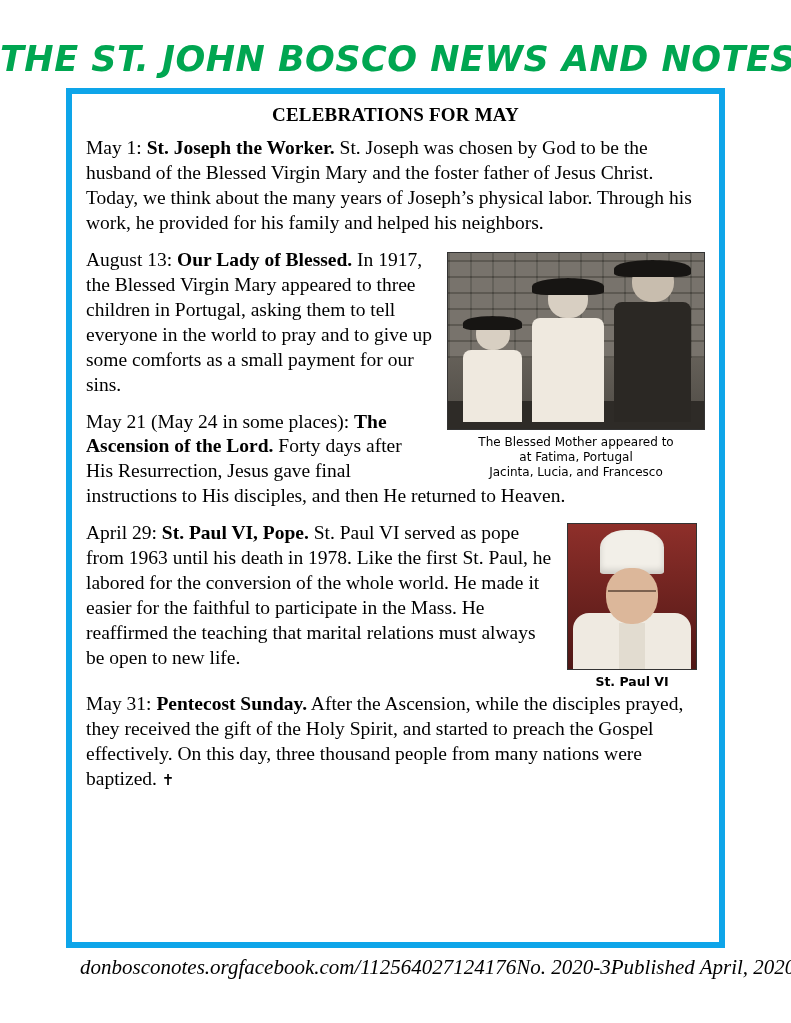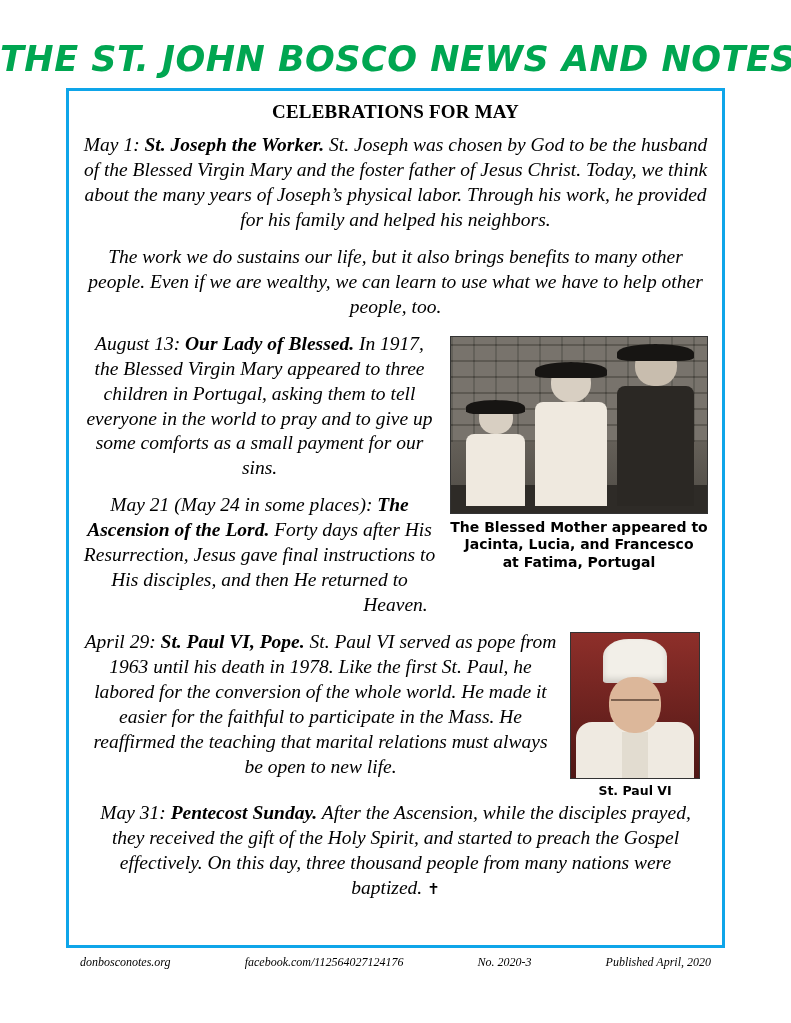--- a/index.html
+++ b/index.html
@@ -33,38 +33,37 @@
     line-height: 1.0;
     text-transform: uppercase;
     white-space: nowrap;
   }
   .frame {
     position: absolute;
     left: 66px;
     top: 88px;
     width: 659px;
     height: 860px;
-    border: 3px solid #0ea5e9;
+    border: 6px solid #0ea5e9;
     box-sizing: border-box;
     padding: 10px 14px 8px 14px;
   }
   .section-title {
     text-align: center;
     font-weight: bold;
     font-size: 19px;
     font-family: "Liberation Serif", serif;
     margin: 0 0 10px 0;
     letter-spacing: 0.2px;
   }
   p.body {
     font-size: 19.5px;
     line-height: 1.28;
     margin: 0 0 12px 0;
-    text-align: center;
-    font-style: italic;
+    text-align: left;
   }
   p.body b {
     font-weight: bold;
   }
   .float-right-fatima {
     float: right;
     width: 258px;
     margin: 4px 0 4px 14px;
   }
   .float-right-paul {
@@ -84,42 +83,42 @@
     height: 178px;
     background: linear-gradient(#b9b4ab, #8d887f);
   }
   .paul-photo {
     width: 130px;
     height: 147px;
     background: linear-gradient(#8d2b2b, #5d1c1c);
   }
   .caption {
     font-family: "DejaVu Sans", sans-serif;
-    font-weight: bold;
-    font-size: 14px;
+    font-weight: normal;
+    font-size: 12px;
     text-align: center;
     line-height: 1.25;
     margin-top: 5px;
   }
   .caption-small {
     font-family: "DejaVu Sans", sans-serif;
     font-weight: bold;
     font-size: 12.5px;
     text-align: center;
     line-height: 1.25;
     margin-top: 4px;
   }
   .footer {
     position: absolute;
     left: 66px;
     top: 955px;
     width: 659px;
     font-family: "Liberation Serif", serif;
     font-style: italic;
-    font-size: 12px;
+    font-size: 21px;
     display: flex;
     justify-content: space-between;
     padding: 0 14px;
     box-sizing: border-box;
   }
   .footer span { white-space: nowrap; }
   .clearfix::after { content: ""; display: table; clear: both; }
   .cross { font-family: "DejaVu Sans", sans-serif; font-size: 15px; }
 
   
@@ -198,21 +197,20 @@
 <div class="page">
 
   <h1 class="masthead">The St. John Bosco News and Notes</h1>
 
   <div class="frame">
 
     <div class="section-title">CELEBRATIONS FOR MAY</div>
 
     <p class="body"><span>May 1: </span><b>St. Joseph the Worker.</b><span>  St. Joseph was chosen by God to be the husband of the Blessed Virgin Mary and the foster father of Jesus Christ.  Today, we think about the many years of Joseph’s physical labor.  Through his work, he provided for his family and helped his neighbors.</span></p>
 
-    <p class="body"><span>The work we do sustains our life, but it also brings benefits to many other people.  Even if we are wealthy, we can learn to use what we have to help other people, too.</span></p>
 
 
     <div class="float-right-fatima">
       <div class="photo fatima-photo">
         <div class="f-bg"></div>
         <div class="f-wall"></div>
         <div class="f-ground"></div>
         <div class="fig f1">
           <div class="figwrap">
             <div class="head">
@@ -233,22 +231,22 @@
           <div class="figwrap">
             <div class="head">
                 <div class="hair"></div>
               </div>
           </div>
           <div class="body"></div>
         </div>
       </div>
       <div class="caption">
         <div>The Blessed Mother appeared to</div>
+        <div>at Fatima, Portugal</div>
         <div>Jacinta, Lucia, and Francesco</div>
-        <div>at Fatima, Portugal</div>
       </div>
     </div>
 
     <p class="body"><span>August 13: </span><b>Our Lady of Blessed.</b><span>  In 1917, the Blessed Virgin Mary appeared to three children in Portugal, asking them to tell everyone in the world to pray and to give up some comforts as a small payment for our sins.</span></p>
 
     <p class="body"><span>May 21 (May 24 in some places): </span><b>The Ascension of the Lord.</b><span>  Forty days after His Resurrection, Jesus gave final instructions to His disciples, and then He returned to Heaven.</span></p>
 
     <div class="clearfix"></div>
 
     <div class="float-right-paul">

